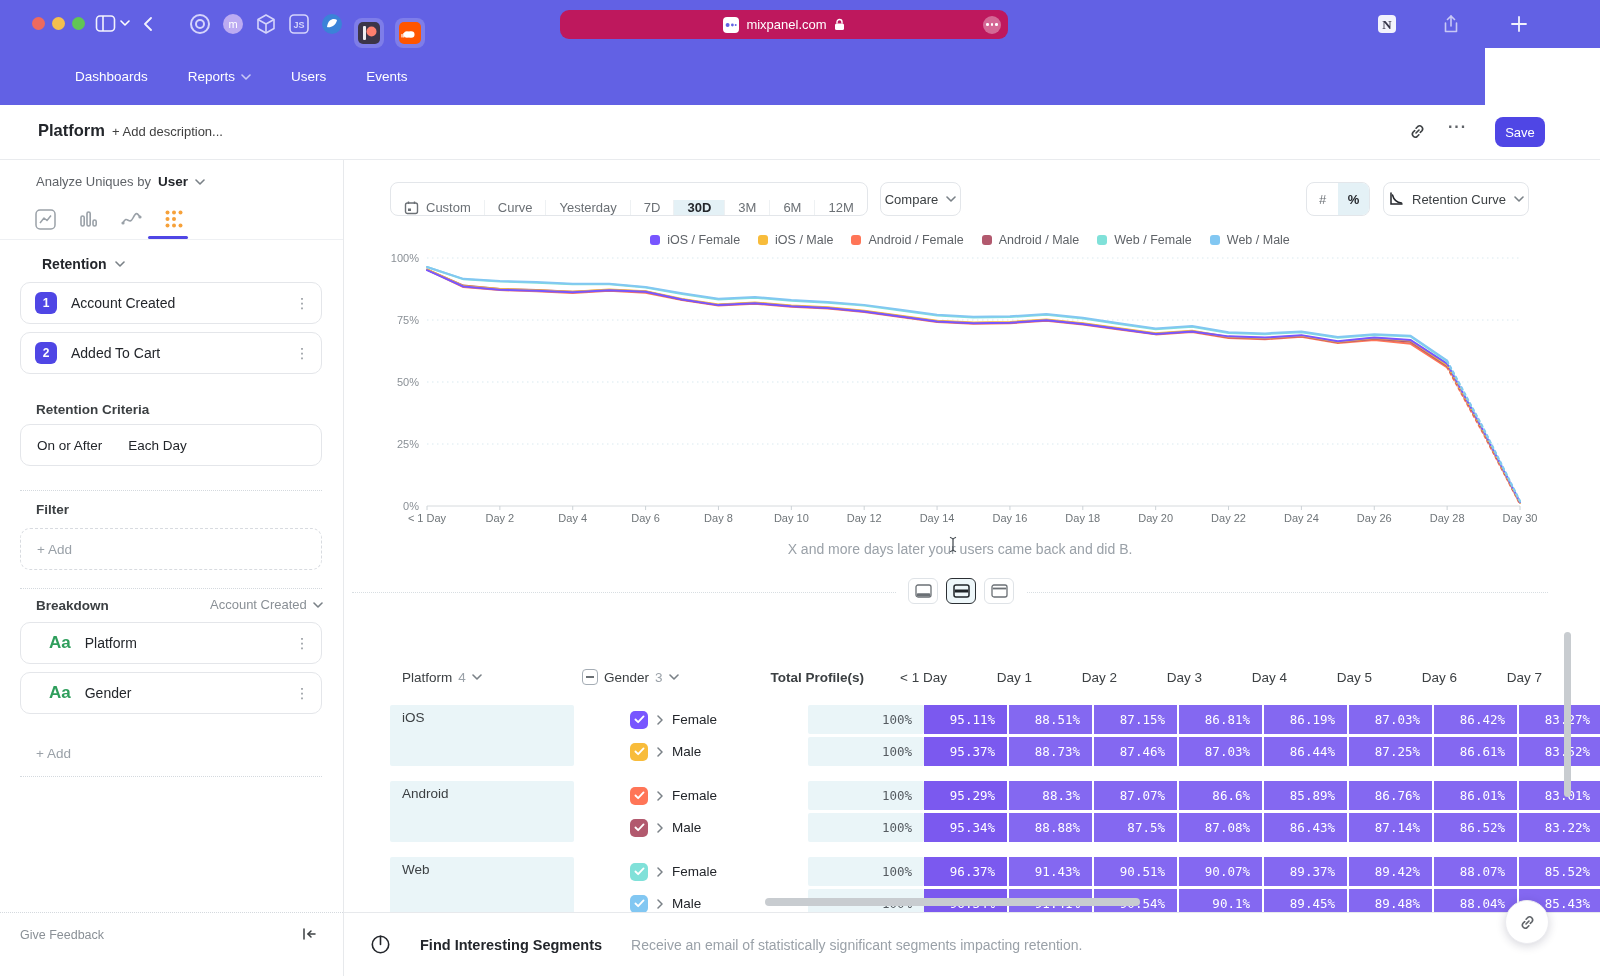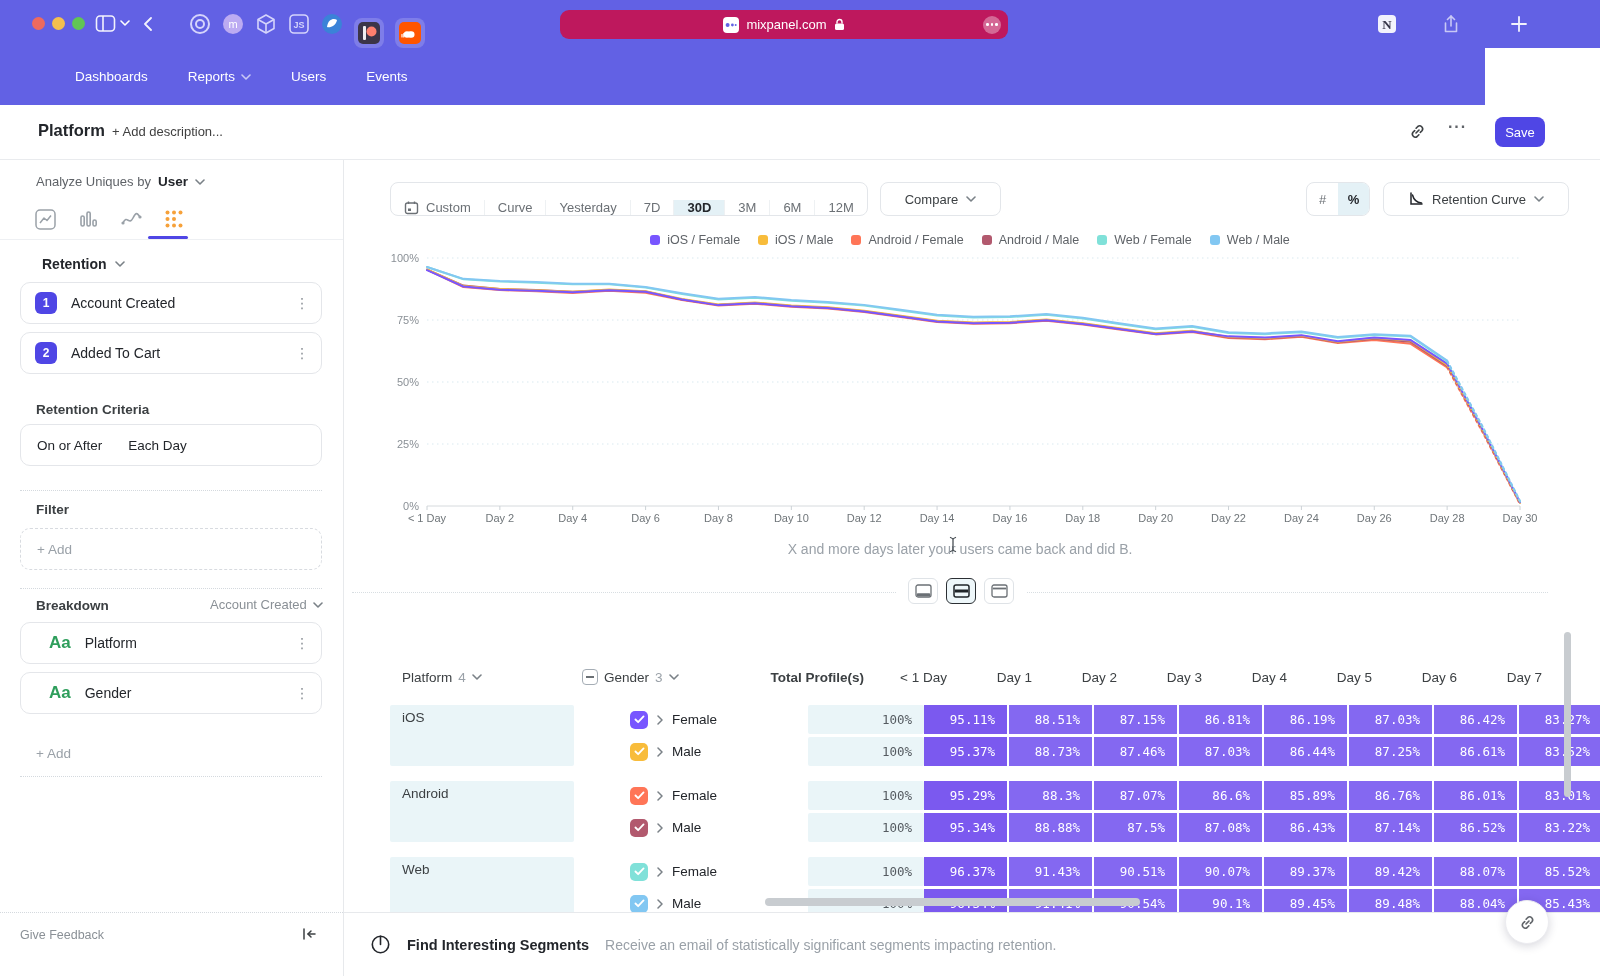--- a/index.html
+++ b/index.html
@@ -42,21 +42,21 @@
   .kebab{position:absolute;right:12px;color:#8a9096;font-size:14px;letter-spacing:0;line-height:1;cursor:pointer;}
   .dotted{border-top:1px dotted #d4d9de;}
   .add-grey{font-size:13.5px;color:#9aa1a8;cursor:pointer;}
   .aa{color:#2e9e5b;font-weight:700;font-size:17px;margin-left:28px;}
   .tab-underline{height:2.5px;background:#4f46e5;border-radius:2px;}
   
   .seg{display:flex;border:1px solid #e3e6ea;border-radius:8px;background:#fff;overflow:hidden;height:34px;align-items:flex-end;}
   .seg-btn{padding:0 13px;font-size:13px;color:#6b7075;display:flex;align-items:center;gap:7px;border-left:1px solid #eef1f3;cursor:pointer;white-space:nowrap;}
   .seg-btn:first-child{border-left:none;}
   .seg-btn.active{background:#e4f1f6;color:#23262b;font-weight:700;}
-  .btn{border:1px solid #e3e6ea;border-radius:8px;background:#fff;height:34px;display:flex;align-items:center;padding:0 24px;font-size:13px;color:#3c4043;gap:8px;cursor:pointer;}
+  .btn{border:1px solid #e3e6ea;border-radius:8px;background:#fff;height:34px;display:flex;align-items:center;padding:0 4px;font-size:13px;color:#3c4043;gap:8px;cursor:pointer;}
   .toggle{display:flex;border:1px solid #e3e6ea;border-radius:8px;overflow:hidden;height:34px;background:#fff;}
   .toggle .t{width:31px;display:flex;align-items:center;justify-content:center;font-size:13px;color:#6b7075;cursor:pointer;}
   .toggle .t.active{background:#e4f1f6;color:#23262b;font-weight:700;}
   
   .legend{display:flex;gap:18px;align-items:center;justify-content:center;}
   .leg-item{display:flex;gap:7px;align-items:center;font-size:12.5px;color:#5f6368;cursor:pointer;}
   .swatch{width:10px;height:10px;border-radius:3px;}
   
   .vt-btn{width:30px;height:26px;border:1px solid #dfe3e7;border-radius:6px;background:#fff;display:flex;align-items:center;justify-content:center;cursor:pointer;}
   .vt-btn.active{border:1.5px solid #2b2f33;background:#eef7fa;}
@@ -78,21 +78,21 @@
   .gen-cell{width:186px;display:flex;align-items:center;gap:9px;padding-left:8px;cursor:pointer;}
   .gen-cell .lbl{font-size:13.5px;color:#23262b;}
   .cb{width:18px;height:18px;border-radius:5px;display:flex;align-items:center;justify-content:center;cursor:pointer;}
   .tot-cell{width:116px;background:#eaf5f8;display:flex;align-items:center;justify-content:flex-end;padding-right:12px;
             font-family:"DejaVu Sans Mono",monospace;font-size:12.5px;color:#555b61;border-radius:2px;}
   .val{width:83px;margin-right:2px;background:#8468f1;color:#fff;display:flex;align-items:center;justify-content:flex-end;
        padding-right:12px;font-family:"DejaVu Sans Mono",monospace;font-size:12.5px;cursor:pointer;}
   .val.first{background:#7b59ef;}
   .val.sliver{width:9px;margin-right:0;padding:0;}
   
-  .bottom-bar{left:344px;top:912px;width:1256px;height:64px;background:#fff;border-top:1px solid #e7e9ec;display:flex;align-items:center;padding-left:26px;gap:16px;z-index:6;}
+  .bottom-bar{left:344px;top:912px;width:1256px;height:64px;background:#fff;border-top:1px solid #e7e9ec;display:flex;align-items:center;padding-left:26px;gap:29px;z-index:6;}
   .scroll-thumb{background:#c8ccd0;border-radius:4px;z-index:5;}
   .float-btn{left:1505px;top:900px;width:44px;height:44px;border-radius:50%;background:#fff;border:1px solid #ececf0;
              box-shadow:0 2px 10px rgba(30,30,60,.18);display:flex;align-items:center;justify-content:center;z-index:7;cursor:pointer;}
 </style>
 </head>
 <body>
 
 <div id="app">
 
   <div class="abs browser-bar">

